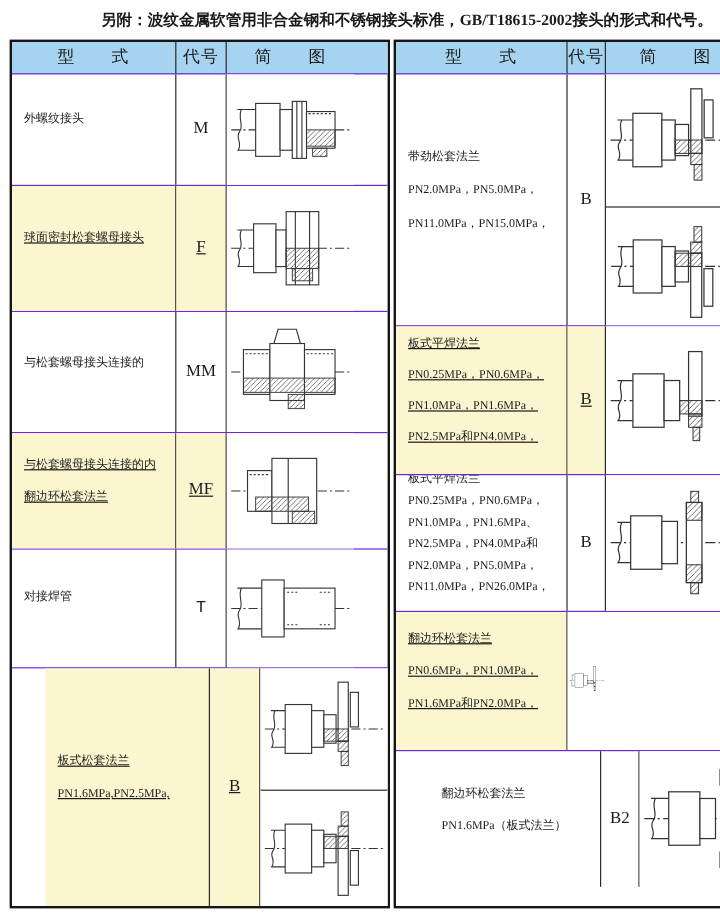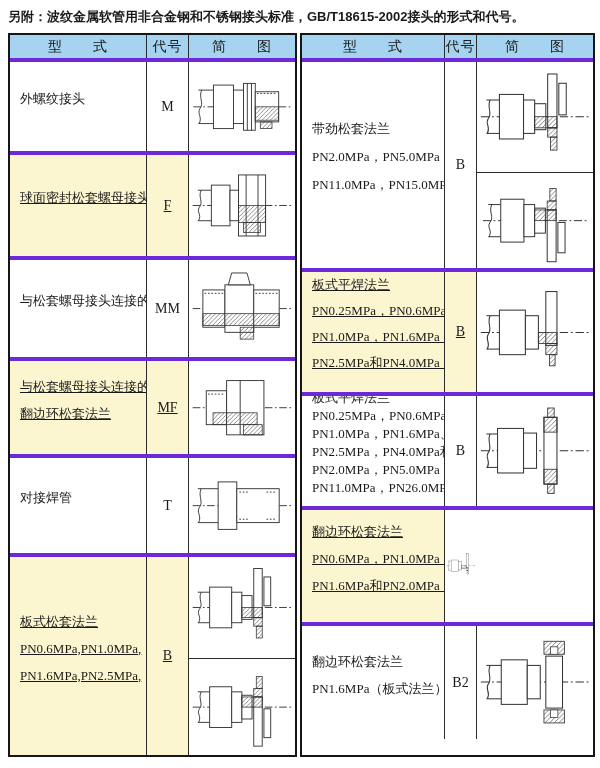--- a/index.html
+++ b/index.html
@@ -2,33 +2,33 @@
 <html style="--header-bg: #a6d3ef; --row-bg: #fcf6d0;"><head>
 <meta charset="utf-8">
 <style>
   html,body{margin:0;padding:0;}
   body{
     width:600px;height:768px;background:#ffffff;overflow:hidden;
     font-family:"Liberation Serif","DejaVu Serif",serif;color:#1a1a1a;
     -webkit-font-smoothing:antialiased;
   }
   .title{
-    font-family:Liberation Sans, sans-serif;
+    font-family:Liberation Serif, serif;
     font-weight:bold;font-size:13px;line-height:16px;
-    padding:9px 6px 8px 8px;white-space:nowrap;
+    padding:9px 6px 8px 8px;white-space:nowrap;text-align:right;
   }
   .tables{display:flex;margin-left:8px;gap:3px;}
   .ftable{border:2px solid #161616;background:#fff;}
-  .trow{display:grid;box-sizing:border-box;border-bottom:4px solid #6d28d9;}
-  .ftable > .trow:last-child{border-bottom:none;}
+  .trow{display:grid;box-sizing:border-box;border-bottom:1px solid #6d28d9;}
+  .ftable > .trow:last-child{border-bottom:none;margin-left:28px;}
   .thead{height:27px;background:var(--header-bg,#a6d3ef);}
   .cell{box-sizing:border-box;border-right:1px solid #2b2b2b;overflow:hidden;min-width:0;}
   .trow .cell:last-child{border-right:none;}
   .hcell{display:flex;align-items:center;justify-content:center;font-size:14px;letter-spacing:1px;}
-  .type-cell{display:flex;flex-direction:column;justify-content:center;padding:4px 2px 20px 10px;font-size:13px;}
+  .type-cell{display:flex;flex-direction:column;justify-content:center;padding:4px 2px 20px 10px;font-size:10px;}
   .type-line{white-space:nowrap;}
   .code-cell{display:flex;align-items:center;justify-content:center;font-size:14px;}
   .diagram-cell{display:flex;flex-direction:column;padding:0;background:#fff;}
   .diag{flex:1 1 auto;display:flex;align-items:center;justify-content:center;min-height:0;}
   .diag + .diag{border-top:1px solid #2b2b2b;}
   .diag svg{width:96%;height:94%;}
   .yellow .type-cell,.yellow .code-cell{background:var(--row-bg,#fcf6d0);text-decoration:underline;}
 </style>
 </head>
 <body>
@@ -144,21 +144,21 @@
               <rect x="18" y="30" width="24" height="40" fill="#fff" stroke="#333" stroke-width="1.1"></rect>
               <line x1="20" y1="34" x2="40" y2="34" stroke="#333" stroke-width="1.1" stroke-dasharray="2 2"></line>
               <rect x="42" y="18" width="44" height="64" fill="#fff" stroke="#333" stroke-width="1.1"></rect>
               <line x1="58" y1="18" x2="58" y2="82" stroke="#333" stroke-width="1.1"></line>
               <rect x="26" y="56" width="52" height="14" fill="url(#hp)" stroke="#333" stroke-width="0.9"></rect>
               <rect x="62" y="70" width="22" height="12" fill="url(#hp)" stroke="#333" stroke-width="0.9"></rect>
             </svg>
           </div>
         </div>
       </div>
-      <div class="trow" style="grid-template-columns: 137px 42px 106px; height: 99px;">
+      <div class="trow" style="grid-template-columns: 137px 42px 106px; height: 99px; font-family: Liberation Mono, monospace;">
         <div class="cell type-cell" style="line-height: 26px;">
           <div class="type-line">对接焊管</div>
         </div>
         <div class="cell code-cell">T</div>
         <div class="cell diagram-cell">
           <div class="diag">
             <svg viewBox="0 0 120 100" preserveAspectRatio="xMidYMid meet">
               <defs>
                 <pattern id="hp" patternUnits="userSpaceOnUse" width="5" height="5">
                   <path d="M0,5 L5,0" stroke="#555" stroke-width="0.8"></path>
@@ -174,21 +174,20 @@
               <line x1="89" y1="34" x2="101" y2="34" stroke="#333" stroke-width="1.1" stroke-dasharray="2 2"></line>
               <line x1="57" y1="66" x2="69" y2="66" stroke="#333" stroke-width="1.1" stroke-dasharray="2 2"></line>
               <line x1="89" y1="66" x2="101" y2="66" stroke="#333" stroke-width="1.1" stroke-dasharray="2 2"></line>
             </svg>
           </div>
         </div>
       </div>
       <div class="trow yellow" style="grid-template-columns: 137px 42px 106px; height: 198px;">
         <div class="cell type-cell" style="line-height: 27px;">
           <div class="type-line">板式松套法兰</div>
-          <div class="type-line">PN0.6MPa,PN1.0MPa,</div>
           <div class="type-line">PN1.6MPa,PN2.5MPa,</div>
         </div>
         <div class="cell code-cell">B</div>
         <div class="cell diagram-cell">
           <div class="diag" style="flex: 0 0 auto; height: 101px;">
             <svg viewBox="0 0 120 100" preserveAspectRatio="xMidYMid meet">
               <defs>
                 <pattern id="hp" patternUnits="userSpaceOnUse" width="5" height="5">
                   <path d="M0,5 L5,0" stroke="#555" stroke-width="0.8"></path>
                 </pattern>

